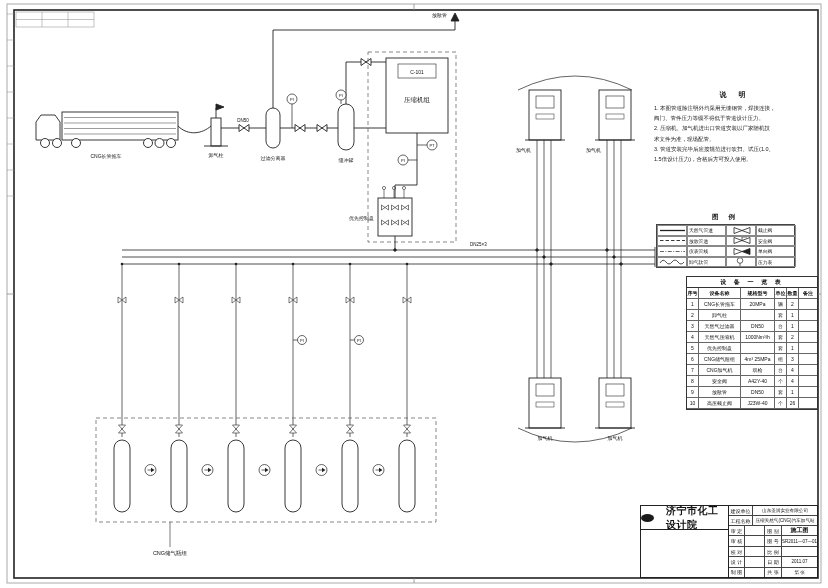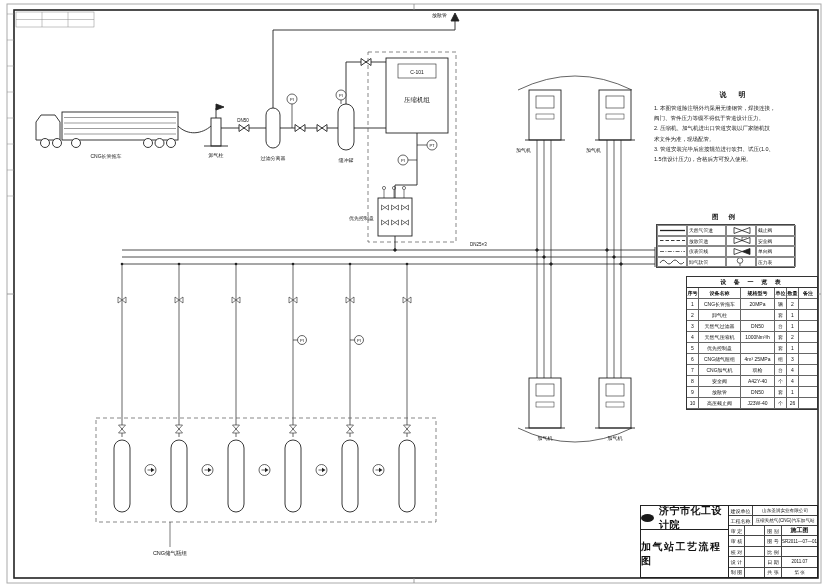--- a/index.html
+++ b/index.html
@@ -25,21 +25,21 @@
   .eqtable{position:absolute;left:686px;top:276px;width:132px;border:1.2px solid #333;background:#fff;font-size:5px;line-height:1}
   .eq-title{height:11px;border-bottom:0.8px solid #333;display:flex;align-items:center;justify-content:center;font-size:6px;font-weight:bold;letter-spacing:3px}
   .eq-head,.eqtable .tr{display:grid;grid-template-columns:12px 42px 34px 12px 12px 1fr}
   .eqtable .td{height:11px;border-right:0.3px solid #666;border-bottom:0.3px solid #666;display:flex;align-items:center;justify-content:center;overflow:hidden;white-space:nowrap}
   .eq-head .td{font-weight:bold}
   .eqtable .td:last-child{border-right:none}
 
   
   .tb{position:absolute;left:640px;top:505px;width:178px;height:73px;border:1.6px solid #222;background:#fff;display:flex}
   .tb-left{width:92px;border-right:1px solid #222;display:flex;flex-direction:column}
-  .tb-company{height:24px;border-bottom:1px solid #222;display:flex;align-items:center;justify-content:center;gap:5px;font-family:"Liberation Serif",serif;font-weight:bold;font-size:10px;letter-spacing:0.5px}
+  .tb-company{height:24px;border-bottom:1px solid #222;display:flex;align-items:center;justify-content:center;gap:12px;font-family:"Liberation Serif",serif;font-weight:bold;font-size:10px;letter-spacing:0.5px}
   .tb-logo{width:13px;height:8px;background:#1a1a1a;border-radius:50%;flex:0 0 auto}
   .tb-title{flex:1;display:flex;align-items:center;justify-content:center;font-size:10px;font-weight:bold;letter-spacing:1.5px}
   .tb-right{flex:1;display:flex;flex-direction:column;font-size:5px}
   .tb-r1{height:10px;display:flex;border-bottom:0.4px solid #444}
   .tb-r1 .k{width:24px;border-right:0.4px solid #444;display:flex;align-items:center;justify-content:center;flex:0 0 auto}
   .tb-r1 .v{flex:1;display:flex;align-items:center;justify-content:center;font-size:4.6px;white-space:nowrap;overflow:hidden}
   .tb-row{flex:1;display:flex;border-bottom:0.4px solid #444}
   .tb-row:last-child{border-bottom:none}
   .tb-row span{display:flex;align-items:center;justify-content:center;overflow:hidden;white-space:nowrap}
   .rk{width:16px;border-right:0.4px solid #444}
@@ -471,21 +471,20 @@
       </div>
   </div>
 
   
   <div class="tb">
     <div class="tb-left">
       <div class="tb-company">
         <span class="tb-logo"></span>
         <span>济宁市化工设计院</span>
       </div>
-      <div class="tb-title">加气站工艺流程图</div>
     </div>
     <div class="tb-right">
       <div class="tb-r1">
         <span class="k">建设单位</span>
         <span class="v">山东圣润实业有限公司</span>
       </div>
       <div class="tb-r1">
         <span class="k">工程名称</span>
         <span class="v">压缩天然气(CNG)汽车加气站</span>
       </div>

